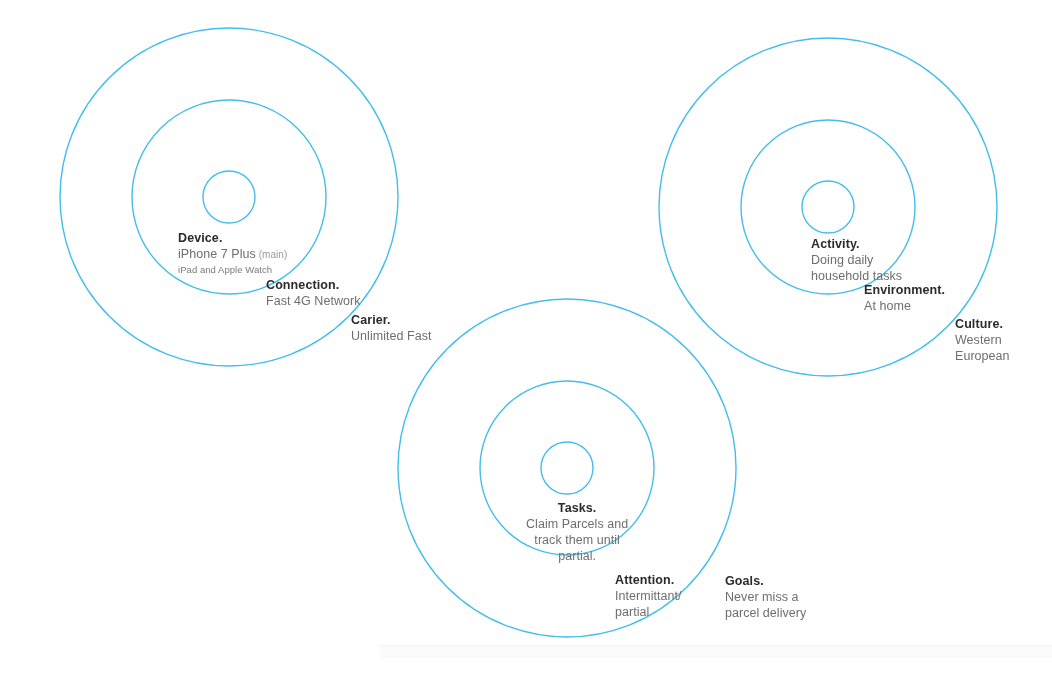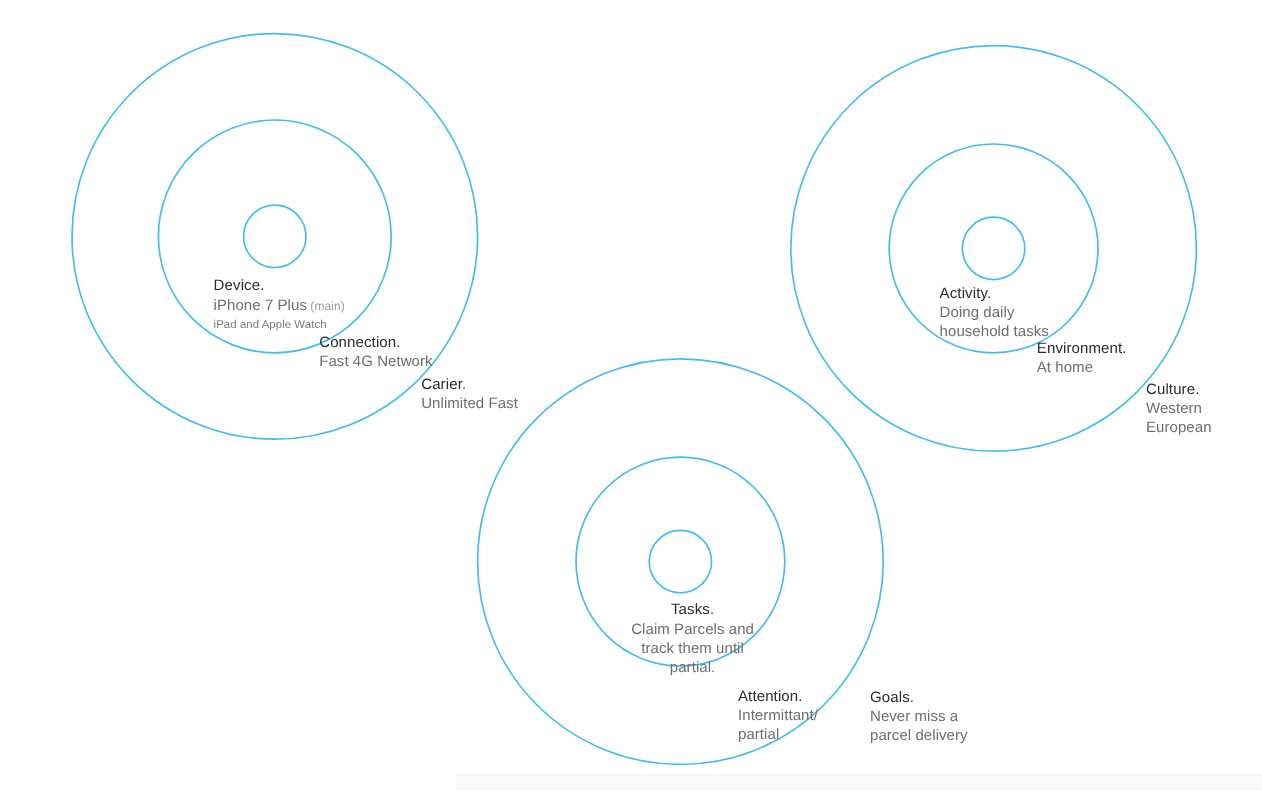--- a/index.html
+++ b/index.html
@@ -37,21 +37,21 @@
     border-top: 1px solid #f4f4f4;
     border-bottom: 1px solid #f6f6f6;
   }
   .label {
     position: absolute;
     white-space: nowrap;
   }
   .label .ttl {
     display: block;
     font-size: 12.5px;
-    font-weight: normal;
+    font-weight: bold;
     color: #2b2b2b;
     letter-spacing: .1px;
     line-height: 16px;
   }
   .label .ln {
     display: block;
     font-size: 12.5px;
     font-weight: normal;
     color: #6e6e6e;
     line-height: 16px;
@@ -101,21 +101,21 @@
         <span class="fine">iPad and Apple Watch</span>
       </div>
       <div class="label" style="left: 266px; top: 277px;">
         <span class="ttl">Connection.</span>
         <span class="ln">Fast 4G Network</span>
       </div>
       <div class="label" style="left: 351px; top: 312px;">
         <span class="ttl">Carier.</span>
         <span class="ln">Unlimited Fast</span>
       </div>
-      <div class="label" style="left: 783px; top: 236px;">
+      <div class="label" style="left: 811px; top: 236px;">
         <span class="ttl">Activity.</span>
         <span class="ln">Doing daily</span>
         <span class="ln">household tasks</span>
       </div>
       <div class="label" style="left: 864px; top: 282px;">
         <span class="ttl">Environment.</span>
         <span class="ln">At home</span>
       </div>
       <div class="label" style="left: 955px; top: 316px;">
         <span class="ttl">Culture.</span>

